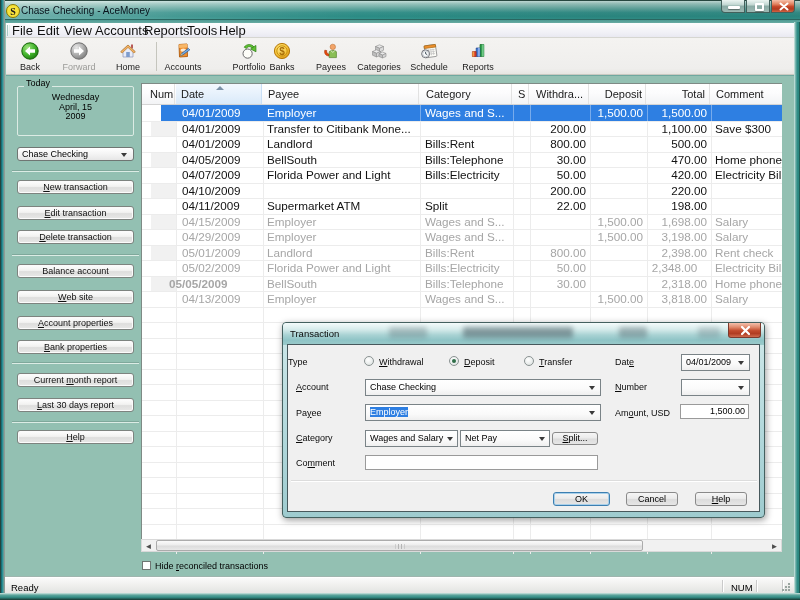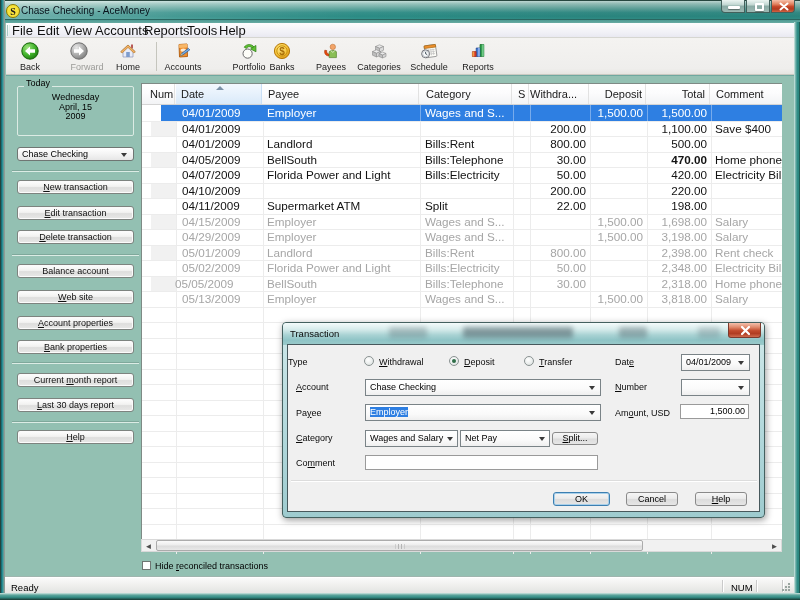--- a/index.html
+++ b/index.html
@@ -33,21 +33,21 @@
 #cap-close .g { position:absolute; left:0; top:0; width:24px; height:13px; }
 
 #menubar { left:6px; top:23px; width:788px; height:15px; border-bottom:1px solid #d6d6d1; background:linear-gradient(180deg,#fdfdfe 0%,#f0f0f6 70%,#e9e9f1 100%); }
 #menugrip { left:7px; top:25px; width:3px; height:11px; border-left:1px solid #a8cbc3; border-right:1px solid #e4f0ec; }
 .menu-item { position:absolute; height:11px; line-height:11px; color:#111; font-size:13px; }
 
 #toolbar { left:6px; top:38px; width:788px; height:37px; background:linear-gradient(180deg,#f4f3f1 0%,#efeeec 85%,#e6e5e1 100%); border-bottom:1px solid #c9c9c1; box-shadow:0 1px 0 #6fa89f; }
 .tb { position:absolute; top:0; width:58px; height:36px; text-align:center; }
 .tb .ic { position:absolute; left:50%; top:4px; transform:translateX(-50%); }
 .tb .lb { position:absolute; left:50%; top:24px; transform:translateX(-50%); white-space:nowrap; font-size:9px; color:#1a1a1a; }
-.tb .lb.dis { color:#9b9b98;margin-left:8px; }
+.tb .lb.dis { color:#9b9b98; }
 #tbsep { position:absolute; left:156px; top:42px; width:1px; height:29px; background:#c5c5bd; }
 
 #sidebar { left:5px; top:76px; width:136px; height:501px; background:#93c0b2; font-size:9px; }
 #todaybox { position:absolute; left:12px; top:10px; width:117px; height:50px; border:1px solid #dcebe4; border-radius:2px; }
 #todaylbl { font-size:9px; position:absolute; left:19px; top:2px; background:#93c0b2; padding:0 2px; }
 .sbtn { position:absolute; left:12px; width:117px; height:14px; border:1px solid #7d837f; border-radius:3px;
   background:linear-gradient(180deg,#fefefe 0%,#f2f2f1 45%,#dededd 55%,#e8e8e7 100%);
   text-align:center; line-height:13px; font-size:9px; color:#111;
   box-shadow:inset 0 0 0 1px #fbfbfb; }
 .ssep { position:absolute; left:7px; width:127px; height:1px; background:#dcece5; box-shadow:0 -1px 0 #7fa89b; }
@@ -309,21 +309,21 @@
   <div class="sbtn" style="top:354px;"><u>H</u>elp</div>
 </div>
 
 <div class="abs" id="listwrap">
   <div id="lheader">
     <div class="hcell" style="left:0; width:33px; padding-left:8px;">Num</div>
     <div class="hcell" id="hdate" style="left:34px; width:86px; padding-left:5px;">Date</div>
     <div class="hcell" style="left:121px; width:156px; padding-left:5px;">Payee</div>
     <div class="hcell" style="left:278px; width:92px; padding-left:6px;">Category</div>
     <div class="hcell" style="left:371px; width:16px; padding-left:5px;">S</div>
-    <div class="hcell" style="left:388px; width:59px; ">Withdra...</div>
+    <div class="hcell" style="left:388px; width:59px; padding-left:6px;">Withdra...</div>
     <div class="hcell" style="left:448px; width:56px; text-align:right; padding-right:3px;">Deposit</div>
     <div class="hcell" style="left:505px; width:63px; text-align:right; padding-right:4px;">Total</div>
     <div class="hcell" style="left:569px; width:71px; padding-left:5px; border-right:none;">Comment</div>
     <div id="sortarrow" style="left:74px; top:2px;"></div>
   </div>
   <div id="rows">
       <div class="gridv" style="left:33.5px;"></div>
       <div class="gridv" style="left:120.5px;"></div>
       <div class="gridv" style="left:277.5px;"></div>
       <div class="gridv" style="left:370.5px;"></div>
@@ -340,43 +340,44 @@
         <i style="position:absolute;left:258.5px;top:0;width:1px;height:15.5px;background:rgba(255,255,255,.35)"></i>
         <i style="position:absolute;left:351.5px;top:0;width:1px;height:15.5px;background:rgba(255,255,255,.35)"></i>
         <i style="position:absolute;left:368.5px;top:0;width:1px;height:15.5px;background:rgba(255,255,255,.35)"></i>
         <i style="position:absolute;left:428.5px;top:0;width:1px;height:15.5px;background:rgba(255,255,255,.35)"></i>
         <i style="position:absolute;left:485.5px;top:0;width:1px;height:15.5px;background:rgba(255,255,255,.35)"></i>
         <i style="position:absolute;left:549.5px;top:0;width:1px;height:15.5px;background:rgba(255,255,255,.35)"></i>
       </div>
       <div style="position:absolute;left:9px;top:37px;width:25px;height:15.5px;background:#f1f1f1"></div>
       <div class="row" style="top:37px; color:#121212;">
         <span class="c" style="left:40px;">04/01/2009</span>
+        <span class="c" style="left:125px; width:152px;">Transfer to Citibank Mone...</span>
         <span class="c" style="left:283px; width:88px;"></span>
         <span class="c" style="left:388px; width:56px; text-align:right;">200.00</span>
         <span class="c" style="left:448px; width:53px; text-align:right;"></span>
         <span class="c" style="left:500px; width:65px; text-align:right;">1,100.00</span>
-        <span class="c" style="left:573px; width:67px;">Save $400</span>
+        <span class="c" style="left:573px; width:67px;">Save $300</span>
       </div>
       <div class="row" style="top:52.5px; color:#121212;">
         <span class="c" style="left:40px;">04/01/2009</span>
         <span class="c" style="left:125px; width:152px;">Landlord</span>
         <span class="c" style="left:283px; width:88px;">Bills:Rent</span>
         <span class="c" style="left:388px; width:56px; text-align:right;">800.00</span>
         <span class="c" style="left:448px; width:53px; text-align:right;"></span>
         <span class="c" style="left:500px; width:65px; text-align:right;">500.00</span>
         <span class="c" style="left:573px; width:67px;"></span>
       </div>
       <div style="position:absolute;left:9px;top:68px;width:25px;height:15.5px;background:#f1f1f1"></div>
       <div class="row" style="top:68px; color:#121212;">
         <span class="c" style="left:40px;">04/05/2009</span>
         <span class="c" style="left:125px; width:152px;">BellSouth</span>
         <span class="c" style="left:283px; width:88px;">Bills:Telephone</span>
         <span class="c" style="left:388px; width:56px; text-align:right;">30.00</span>
         <span class="c" style="left:448px; width:53px; text-align:right;"></span>
-        <span class="c" style="left:500px; width:65px; text-align:right;font-weight:bold;">470.00</span>
+        <span class="c" style="left:500px; width:65px; text-align:right;">470.00</span>
         <span class="c" style="left:573px; width:67px;">Home phone</span>
       </div>
       <div class="row" style="top:83.5px; color:#121212;">
         <span class="c" style="left:40px;">04/07/2009</span>
         <span class="c" style="left:125px; width:152px;">Florida Power and Light</span>
         <span class="c" style="left:283px; width:88px;">Bills:Electricity</span>
         <span class="c" style="left:388px; width:56px; text-align:right;">50.00</span>
         <span class="c" style="left:448px; width:53px; text-align:right;"></span>
         <span class="c" style="left:500px; width:65px; text-align:right;">420.00</span>
         <span class="c" style="left:573px; width:67px;">Electricity Bil</span>
@@ -427,35 +428,35 @@
         <span class="c" style="left:448px; width:53px; text-align:right;"></span>
         <span class="c" style="left:500px; width:65px; text-align:right;">2,398.00</span>
         <span class="c" style="left:573px; width:67px;">Rent check</span>
       </div>
       <div class="row" style="top:176.5px; color:#a6a6a6;">
         <span class="c" style="left:40px;">05/02/2009</span>
         <span class="c" style="left:125px; width:152px;">Florida Power and Light</span>
         <span class="c" style="left:283px; width:88px;">Bills:Electricity</span>
         <span class="c" style="left:388px; width:56px; text-align:right;">50.00</span>
         <span class="c" style="left:448px; width:53px; text-align:right;"></span>
-        <span class="c" style="left:500px; width:65px; text-align:right;">2,348.00</span>
+        <span class="c" style="left:500px; width:65px; text-align:center;">2,348.00</span>
         <span class="c" style="left:573px; width:67px;">Electricity Bil</span>
       </div>
       <div style="position:absolute;left:9px;top:192px;width:25px;height:15.5px;background:#f1f1f1"></div>
       <div class="row" style="top:192px; color:#a6a6a6;">
-        <span class="c" style="left:33px;">05/05/2009</span>
+        <span class="c" style="left:27px;font-weight:bold;">05/05/2009</span>
         <span class="c" style="left:125px; width:152px;">BellSouth</span>
         <span class="c" style="left:283px; width:88px;">Bills:Telephone</span>
         <span class="c" style="left:388px; width:56px; text-align:right;">30.00</span>
         <span class="c" style="left:448px; width:53px; text-align:right;"></span>
         <span class="c" style="left:500px; width:65px; text-align:right;">2,318.00</span>
         <span class="c" style="left:573px; width:67px;">Home phone</span>
       </div>
       <div class="row" style="top:207.5px; color:#a6a6a6;">
-        <span class="c" style="left:40px;">05/13/2009</span>
+        <span class="c" style="left:40px;">04/13/2009</span>
         <span class="c" style="left:125px; width:152px;">Employer</span>
         <span class="c" style="left:283px; width:88px;">Wages and S...</span>
         <span class="c" style="left:388px; width:56px; text-align:right;"></span>
         <span class="c" style="left:448px; width:53px; text-align:right;">1,500.00</span>
         <span class="c" style="left:500px; width:65px; text-align:right;">3,818.00</span>
         <span class="c" style="left:573px; width:67px;">Salary</span>
       </div>
       <div class="gridh" style="top:37px;"></div>
       <div class="gridh" style="top:52.5px;"></div>
       <div class="gridh" style="top:68px;"></div>

